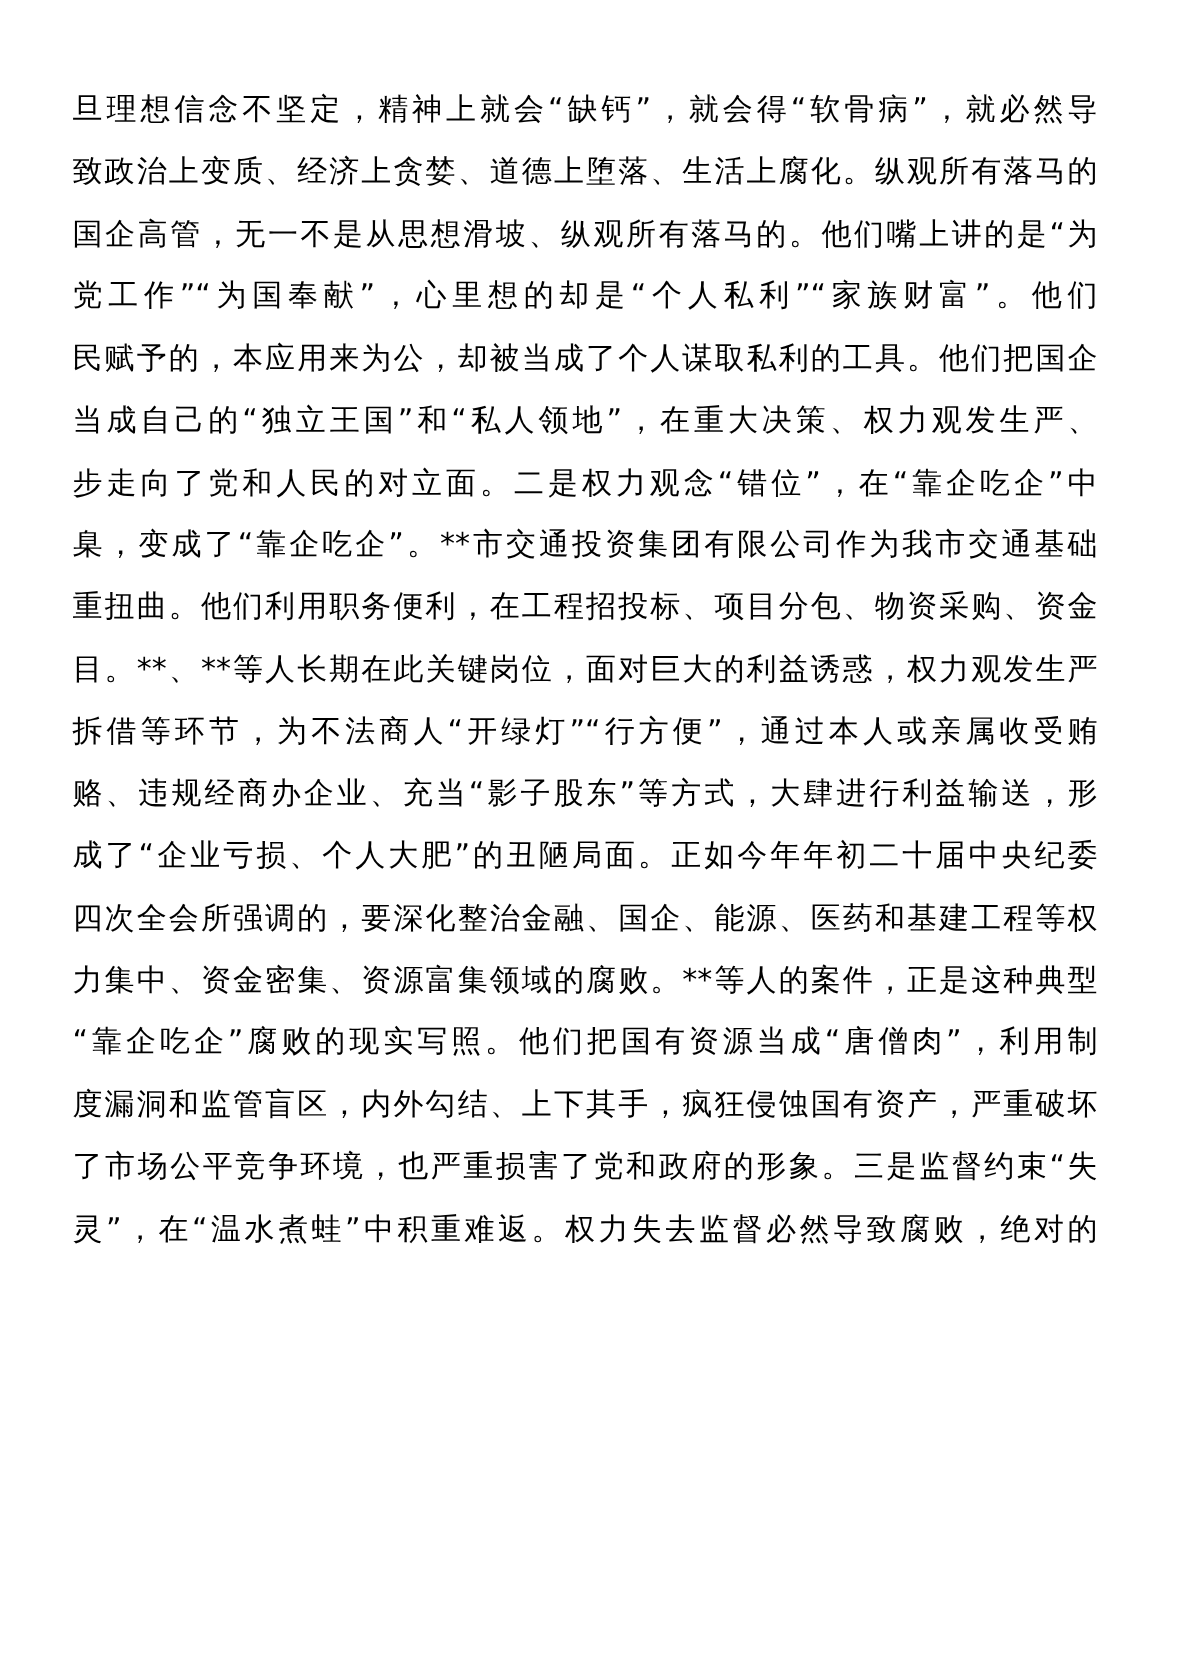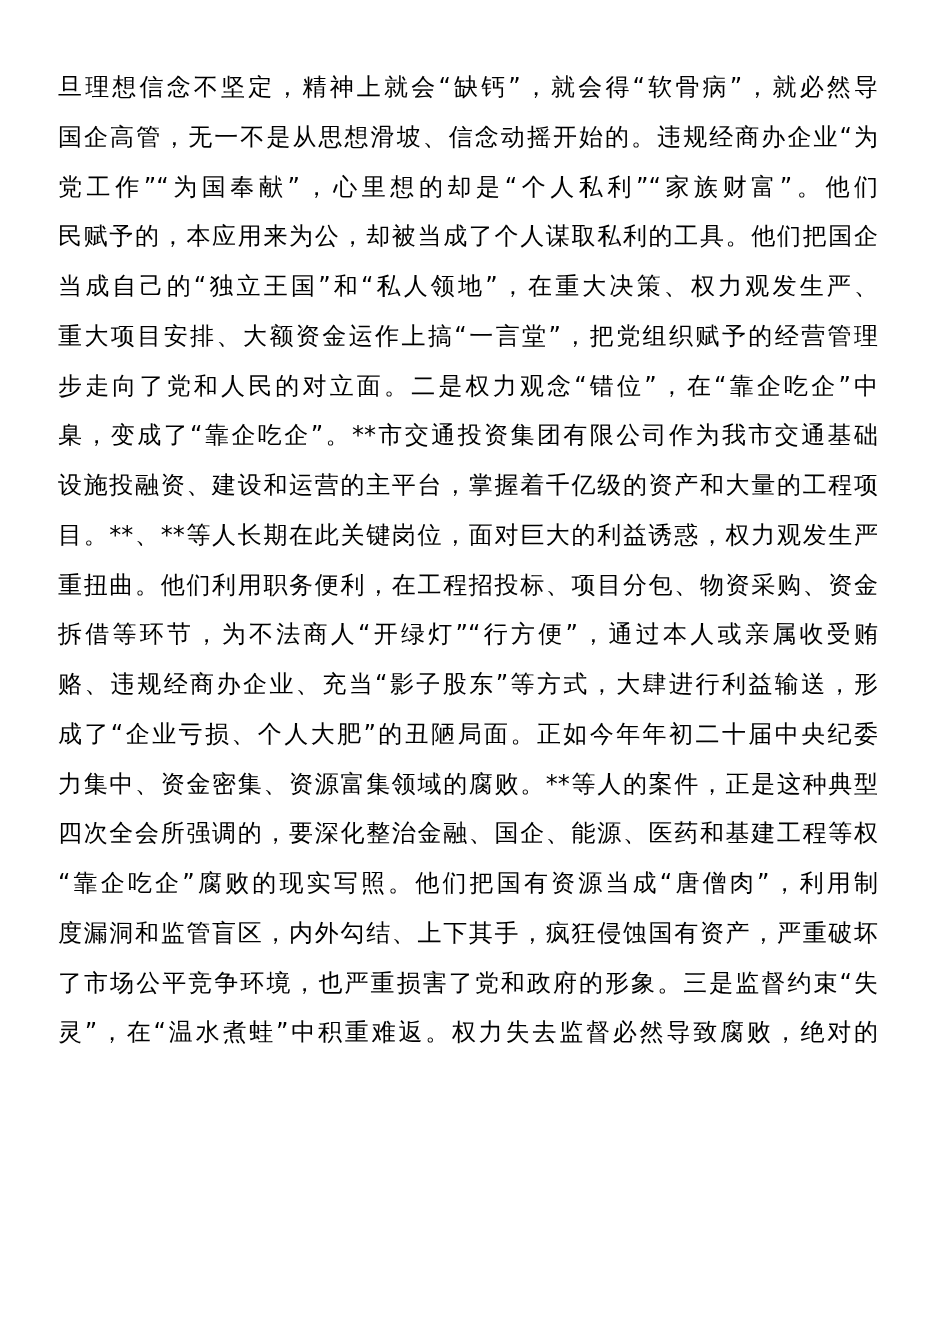--- a/index.html
+++ b/index.html
@@ -39,33 +39,32 @@
       text-align-last: justify;
       letter-spacing: 0px;
     }
   </style>
 </head>
 <body>
 
 <div class="page">
   <div class="text-block">
     <span class="line">旦理想信念不坚定，精神上就会“缺钙”，就会得“软骨病”，就必然导</span>
-    <span class="line">国企高管，无一不是从思想滑坡、信念动摇开始的。违规经商办企业“为</span>
+    <span class="line">致政治上变质、经济上贪婪、道德上堕落、生活上腐化。纵观所有落马的</span>
+    <span class="line">国企高管，无一不是从思想滑坡、纵观所有落马的。他们嘴上讲的是“为</span>
     <span class="line">党工作”“为国奉献”，心里想的却是“个人私利”“家族财富”。他们</span>
     <span class="line">民赋予的，本应用来为公，却被当成了个人谋取私利的工具。他们把国企</span>
     <span class="line">当成自己的“独立王国”和“私人领地”，在重大决策、权力观发生严、</span>
-    <span class="line">重大项目安排、大额资金运作上搞“一言堂”，把党组织赋予的经营管理</span>
     <span class="line">步走向了党和人民的对立面。二是权力观念“错位”，在“靠企吃企”中</span>
     <span class="line">臬，变成了“靠企吃企”。**市交通投资集团有限公司作为我市交通基础</span>
-    <span class="line">设施投融资、建设和运营的主平台，掌握着千亿级的资产和大量的工程项</span>
+    <span class="line">重扭曲。他们利用职务便利，在工程招投标、项目分包、物资采购、资金</span>
     <span class="line">目。**、**等人长期在此关键岗位，面对巨大的利益诱惑，权力观发生严</span>
-    <span class="line">重扭曲。他们利用职务便利，在工程招投标、项目分包、物资采购、资金</span>
     <span class="line">拆借等环节，为不法商人“开绿灯”“行方便”，通过本人或亲属收受贿</span>
     <span class="line">赂、违规经商办企业、充当“影子股东”等方式，大肆进行利益输送，形</span>
     <span class="line">成了“企业亏损、个人大肥”的丑陋局面。正如今年年初二十届中央纪委</span>
+    <span class="line">四次全会所强调的，要深化整治金融、国企、能源、医药和基建工程等权</span>
     <span class="line">力集中、资金密集、资源富集领域的腐败。**等人的案件，正是这种典型</span>
-    <span class="line">四次全会所强调的，要深化整治金融、国企、能源、医药和基建工程等权</span>
     <span class="line">“靠企吃企”腐败的现实写照。他们把国有资源当成“唐僧肉”，利用制</span>
     <span class="line">度漏洞和监管盲区，内外勾结、上下其手，疯狂侵蚀国有资产，严重破坏</span>
     <span class="line">了市场公平竞争环境，也严重损害了党和政府的形象。三是监督约束“失</span>
     <span class="line">灵”，在“温水煮蛙”中积重难返。权力失去监督必然导致腐败，绝对的</span>
   </div>
 </div>
 
 </body></html>

